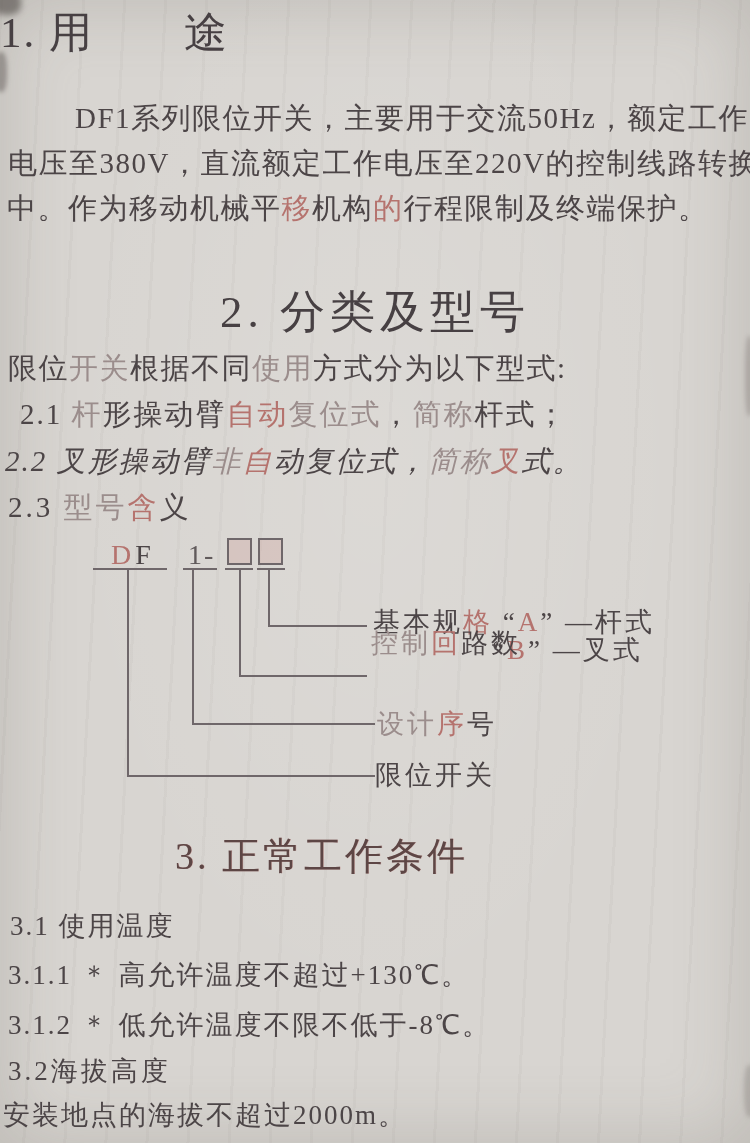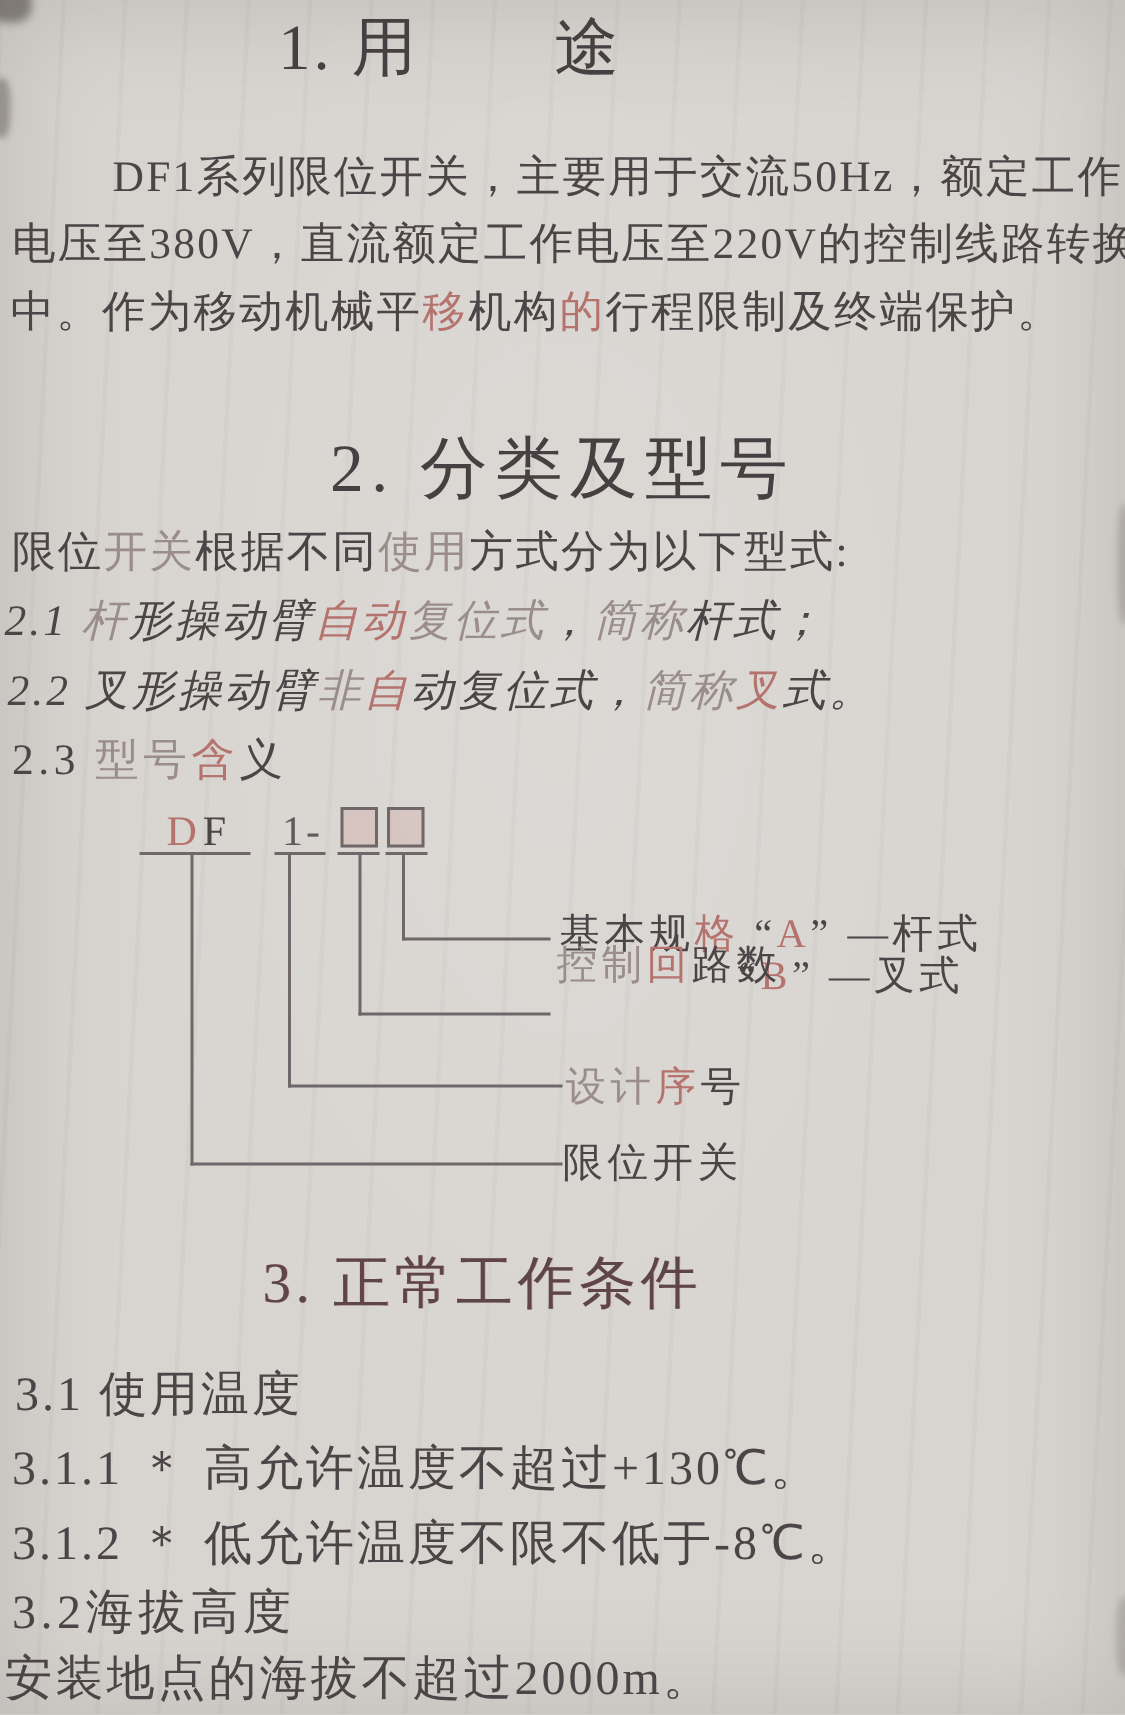--- a/index.html
+++ b/index.html
@@ -18,35 +18,35 @@
   }
   .vignette{position:absolute;inset:0;pointer-events:none;
     box-shadow:inset 0 0 70px 6px rgba(105,98,92,0.22);}
   .mark{position:absolute;pointer-events:none;border-radius:40%;}
   .mark-tl{left:-7px;top:-9px;width:28px;height:24px;background:rgba(70,64,60,0.55);filter:blur(3px);}
   .mark-left{left:-5px;top:52px;width:12px;height:40px;background:rgba(70,64,60,0.38);filter:blur(2px);}
   .mark-right{right:-4px;top:336px;width:9px;height:80px;background:rgba(110,100,95,0.30);filter:blur(2px);}
   .mark-br{right:-6px;bottom:26px;width:12px;height:52px;background:rgba(100,92,86,0.25);filter:blur(2px);}
 
   .abs{position:absolute;white-space:nowrap;line-height:1.15;}
-  .h1{top:8px;left:0;width:600px;text-align:center;font-size:43px;letter-spacing:2px;color:var(--heading);}
+  .h1{top:8px;left:0;width:600px;font-size:43px;letter-spacing:2px;color:var(--heading);}
   .h2{top:287px;left:0;width:750px;text-align:center;font-size:45px;letter-spacing:5px;color:var(--heading);}
   .h3{top:835px;left:0;width:619px;text-align:center;text-indent:24px;font-size:38px;letter-spacing:3px;
       color:var(--heading3);text-shadow:0.5px 0 0 rgba(178,100,96,0.45);}
 
   .body-text{font-size:29px;letter-spacing:1.5px;}
   .p1{top:102px;left:75px;}
   .p2{top:147px;left:8px;}
   .p3{top:192px;left:7px;}
   .intro{top:352px;left:8px;}
-  .i21{top:398px;left:3px;letter-spacing:2px;font-style:italic;}
+  .i21{top:398px;left:20px;letter-spacing:2px;}
   .i22{top:445px;left:5px;letter-spacing:2px;font-style:italic;}
   .i23{top:491px;left:8px;letter-spacing:3px;}
 
-  .s3{font-size:32px;letter-spacing:2px;}
+  .s3{font-size:27px;letter-spacing:2px;}
   .i31{top:911px;left:10px;}
   .i311{top:960px;left:8px;}
   .i312{top:1010px;left:8px;}
   .i32{top:1056px;left:8px;letter-spacing:3px;}
   .i32b{top:1100px;left:3px;letter-spacing:2px;}
 
   
   .dg-model{font-size:28px;letter-spacing:4px;}
   .dg-df{top:539px;left:111px;}
   .dg-mid{top:539px;left:188px;letter-spacing:2px;color:var(--ink);opacity:0.85;}

